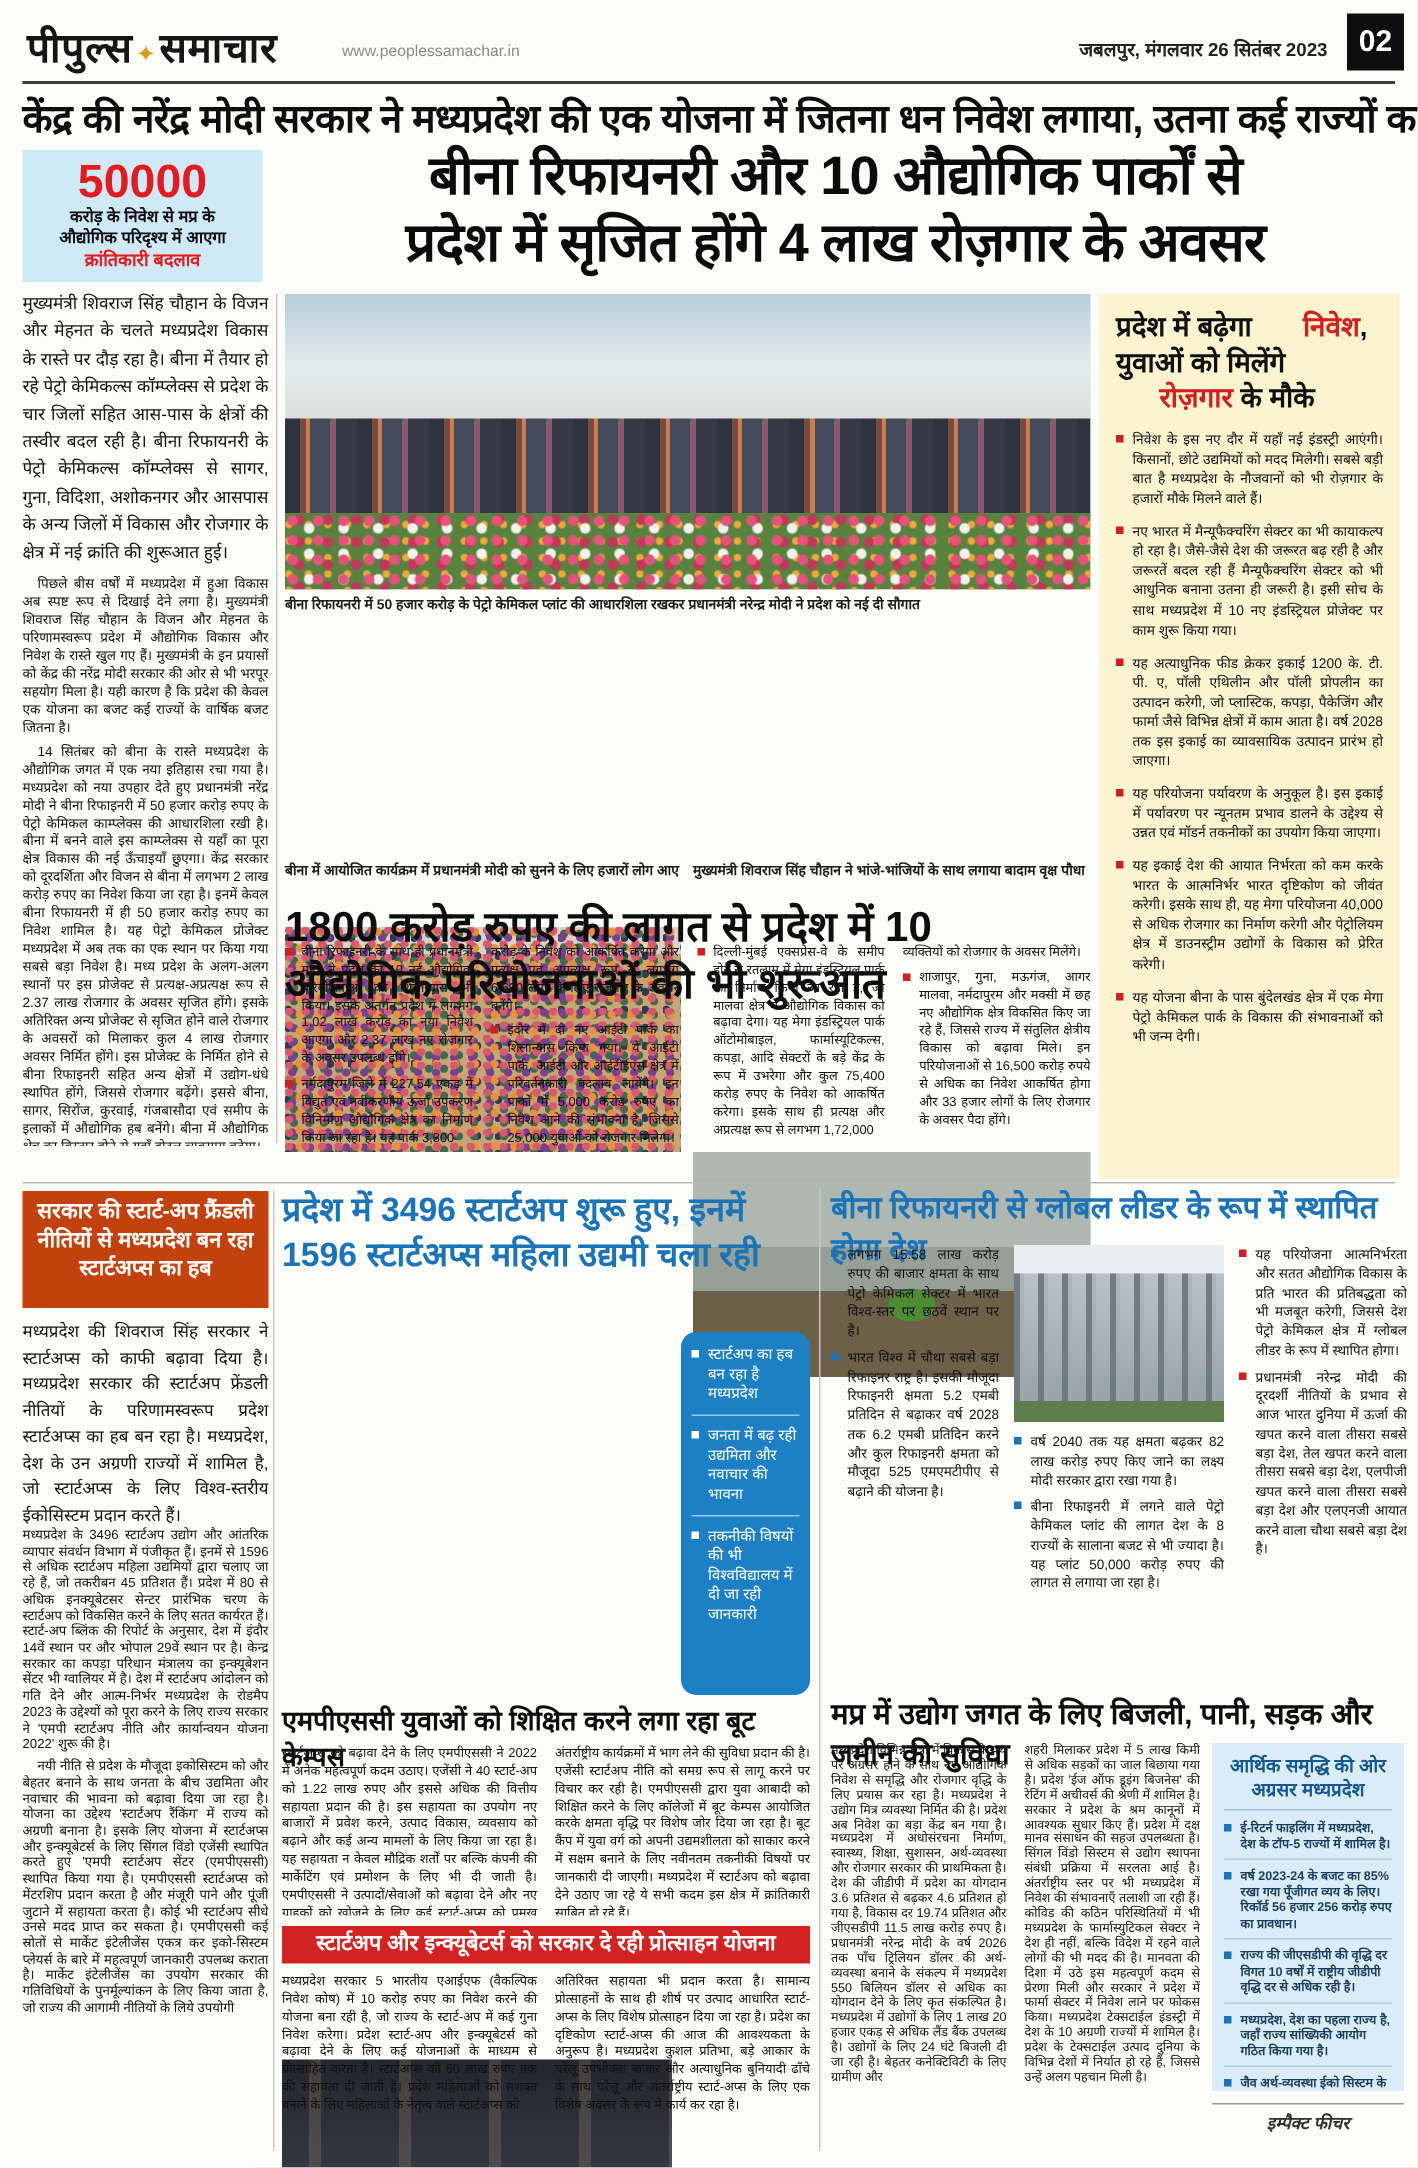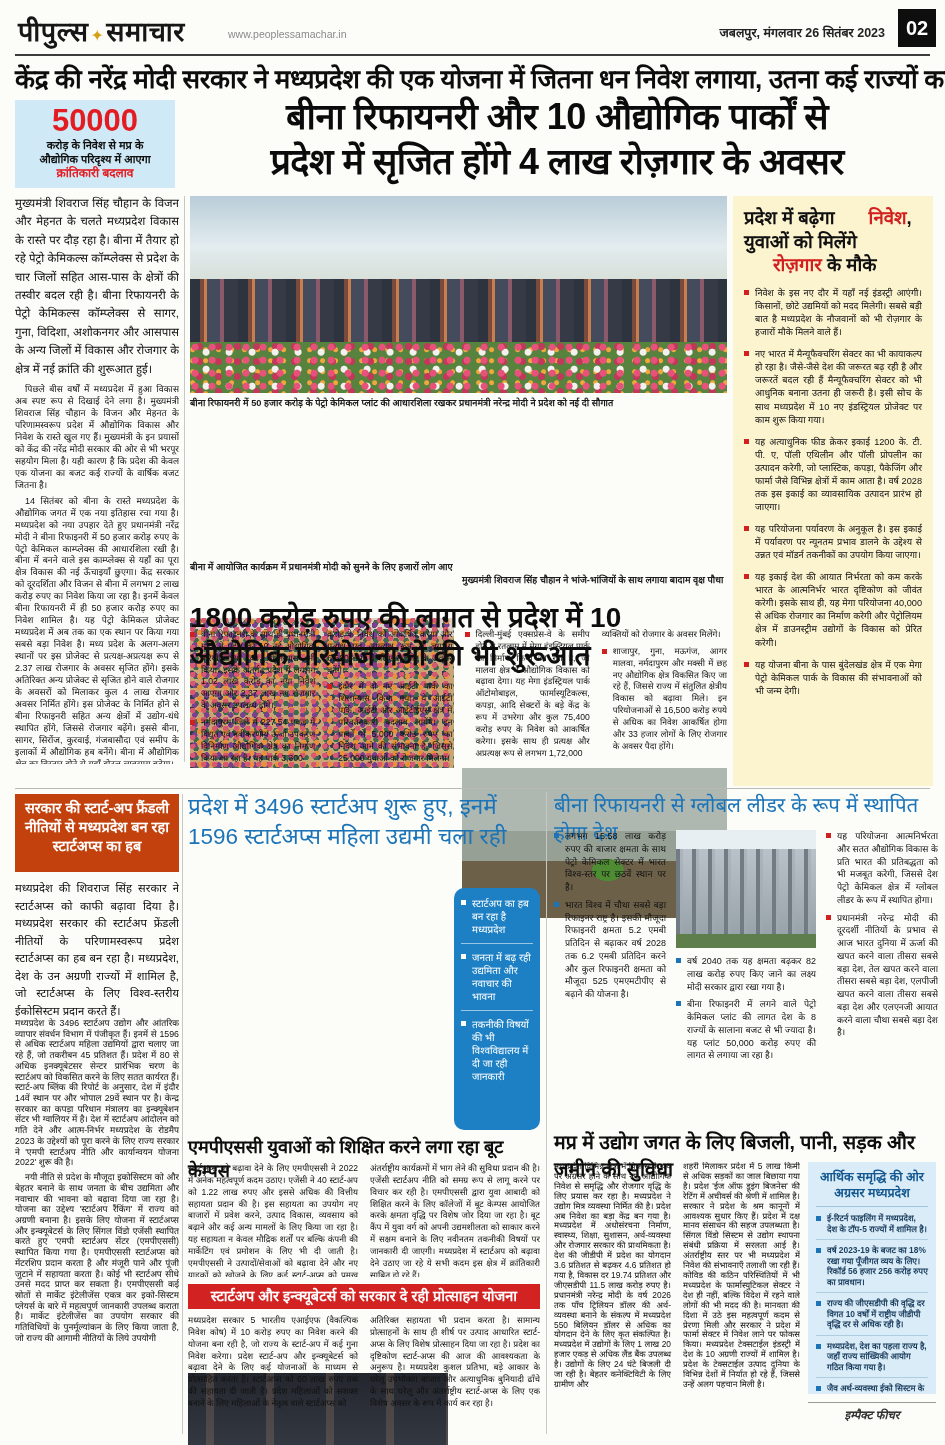--- a/index.html
+++ b/index.html
@@ -87,21 +87,21 @@
   .cols{display:flex;}
   .col{font-size:8.6px;line-height:1.38;}
 
   
   .bluebox{background:#c2410c;color:#fff;text-align:center;font-weight:800;font-size:14.5px;
            line-height:1.32;box-sizing:border-box;padding:5px 6px;}
   .sideblue{background:#1d80c5;border-radius:10px;color:#fff;box-sizing:border-box;padding:9px 7px;}
   .sideblue .bi{font-size:10px;font-weight:400;line-height:1.3;border-bottom:1px solid rgba(255,255,255,.55);
                 padding-bottom:7px;margin-bottom:7px;}
   .sideblue .bi:last-child{border-bottom:none;}
-  .bluehead{color:#1b74b8;font-weight:400;}
+  .bluehead{color:#1b74b8;font-weight:700;}
   .redbanner{background:#d32222;color:#fff;font-weight:800;font-size:14.5px;text-align:center;line-height:25px;}
 
   .prosbox{background:#d9ecf8;box-sizing:border-box;padding:8px 8px;}
   .prosbox .title{font-size:12.5px;font-weight:800;color:#14588f;text-align:center;line-height:1.25;
                   border-bottom:1px solid #9fc4dd;padding-bottom:5px;margin-bottom:6px;}
   .prosbox .bi{font-size:8.4px;line-height:1.25;color:#1c3e5e;font-weight:600;
                border-bottom:1px solid #aecde2;padding-bottom:5px;margin-bottom:5px;}
   .prosbox .bi:last-child{border-bottom:none;}
   .signature{font-size:11.5px;font-weight:700;font-style:italic;color:#333;text-align:center;
              border-top:1px solid #9a9a96;padding-top:4px;}
@@ -141,21 +141,21 @@
   <div class="abs vrule" style="left:184px;top:196px;height:566px;"></div>
 
   <div class="abs photo" style="left:190px;top:196px;width:537px;height:197px;">
     <div class="ph-sky"></div>
     <div class="ph-people"></div>
     <div class="ph-flowers"></div>
   </div>
   <div class="abs caption" style="left:190px;top:398px;width:537px;">बीना रिफायनरी में 50 हजार करोड़ के पेट्रो केमिकल प्लांट की आधारशिला रखकर प्रधानमंत्री नरेन्द्र मोदी ने प्रदेश को नई दी सौगात</div>
 
   <div class="abs photo ph-crowd" style="left:190px;top:421px;width:264px;height:150px;"></div>
-  <div class="abs caption" style="left:190px;top:562px;width:264px;">बीना में आयोजित कार्यक्रम में प्रधानमंत्री मोदी को सुनने के लिए हजारों लोग आए</div>
+  <div class="abs caption" style="left:190px;top:575px;width:264px;">बीना में आयोजित कार्यक्रम में प्रधानमंत्री मोदी को सुनने के लिए हजारों लोग आए</div>
 
   <div class="abs photo ph-sapling" style="left:462px;top:421px;width:265px;height:150px;"></div>
   <div class="abs caption" style="left:462px;top:575px;width:265px;">मुख्यमंत्री शिवराज सिंह चौहान ने भांजे-भांजियों के साथ लगाया बादाम वृक्ष पौधा</div>
 
   <div class="abs secthead" style="left:190px;top:597px;width:537px;font-size:28px;">1800 करोड़ रुपए की लागत से प्रदेश में 10 औद्योगिक परियोजनाओं की भी शुरूआत</div>
   <div class="abs cols hide" style="left:190px;top:629px;width:537px;height:154px;gap:12px;">
     <div class="col jus" style="flex:1;">
       <div class="bi"><span class="sq"></span><span>बीना रिफाइनरी के साथ ही प्रधानमंत्री मोदी ने प्रदेश की 10 नई औद्योगिक परियोजनाओं का शिलान्यास भी किया। इसके अंतर्गत प्रदेश में लगभग 1.02 लाख करोड़ का नया निवेश आएगा और 2.37 लाख नए रोजगार के अवसर उपलब्ध होंगे।</span></div>
       <div class="bi"><span class="sq"></span><span>नर्मदापुरम जिले में 227.54 एकड़ में विद्युत एवं नवीकरणीय ऊर्जा उपकरण विनिर्माण औद्योगिक क्षेत्र का निर्माण किया जा रहा है। यह पार्क 3,300</span></div>
     </div>
@@ -244,21 +244,21 @@
 
   <div class="abs secthead" style="left:554px;top:1128px;width:384px;font-size:19.5px;">मप्र में उद्योग जगत के लिए बिजली, पानी, सड़क और जमीन की सुविधा</div>
   <div class="abs cols hide" style="left:554px;top:1162px;width:246px;height:272px;gap:12px;">
     <div class="col jus" style="flex:1;font-size:8.4px;line-height:1.18;">मध्यप्रदेश विभिन्न क्षेत्रों में विकास के पथ पर अग्रसर होने के साथ नए औद्योगिक निवेश से समृद्धि और रोजगार वृद्धि के लिए प्रयास कर रहा है। मध्यप्रदेश ने उद्योग मित्र व्यवस्था निर्मित की है। प्रदेश अब निवेश का बड़ा केंद्र बन गया है। मध्यप्रदेश में अधोसंरचना निर्माण, स्वास्थ्य, शिक्षा, सुशासन, अर्थ-व्यवस्था और रोजगार सरकार की प्राथमिकता है। देश की जीडीपी में प्रदेश का योगदान 3.6 प्रतिशत से बढ़कर 4.6 प्रतिशत हो गया है, विकास दर 19.74 प्रतिशत और जीएसडीपी 11.5 लाख करोड़ रुपए है। प्रधानमंत्री नरेन्द्र मोदी के वर्ष 2026 तक पाँच ट्रिलियन डॉलर की अर्थ-व्यवस्था बनाने के संकल्प में मध्यप्रदेश 550 बिलियन डॉलर से अधिक का योगदान देने के लिए कृत संकल्पित है। मध्यप्रदेश में उद्योगों के लिए 1 लाख 20 हजार एकड़ से अधिक लैंड बैंक उपलब्ध है। उद्योगों के लिए 24 घंटे बिजली दी जा रही है। बेहतर कनेक्टिविटी के लिए ग्रामीण और</div>
     <div class="col jus" style="flex:1;font-size:8.4px;line-height:1.18;">शहरी मिलाकर प्रदेश में 5 लाख किमी से अधिक सड़कों का जाल बिछाया गया है। प्रदेश 'ईज ऑफ डूइंग बिजनेस' की रेटिंग में अचीवर्स की श्रेणी में शामिल है। सरकार ने प्रदेश के श्रम कानूनों में आवश्यक सुधार किए हैं। प्रदेश में दक्ष मानव संसाधन की सहज उपलब्धता है। सिंगल विंडो सिस्टम से उद्योग स्थापना संबंधी प्रक्रिया में सरलता आई है। अंतर्राष्ट्रीय स्तर पर भी मध्यप्रदेश में निवेश की संभावनाएँ तलाशी जा रही हैं। कोविड की कठिन परिस्थितियों में भी मध्यप्रदेश के फार्मास्युटिकल सेक्टर ने देश ही नहीं, बल्कि विदेश में रहने वाले लोगों की भी मदद की है। मानवता की दिशा में उठे इस महत्वपूर्ण कदम से प्रेरणा मिली और सरकार ने प्रदेश में फार्मा सेक्टर में निवेश लाने पर फोकस किया। मध्यप्रदेश टेक्सटाईल इंडस्ट्री में देश के 10 अग्रणी राज्यों में शामिल है। प्रदेश के टेक्सटाईल उत्पाद दुनिया के विभिन्न देशों में निर्यात हो रहे हैं, जिससे उन्हें अलग पहचान मिली है।</div>
   </div>
 
   <div class="abs prosbox hide" style="left:808px;top:1162px;width:128px;height:232px;">
     <div class="title">आर्थिक समृद्धि की ओर अग्रसर मध्यप्रदेश</div>
     <div class="bi blue"><span class="sq"></span><span>ई-रिटर्न फाइलिंग में मध्यप्रदेश, देश के टॉप-5 राज्यों में शामिल है।</span></div>
-    <div class="bi blue"><span class="sq"></span><span>वर्ष 2023-19 के बजट का 18% रखा गया पूँजीगत व्यय के लिए। रिकॉर्ड 56 हजार 256 करोड़ रुपए का प्रावधान।</span></div>
+    <div class="bi blue"><span class="sq"></span><span>वर्ष 2023-24 के बजट का 85% रखा गया पूँजीगत व्यय के लिए। रिकॉर्ड 56 हजार 256 करोड़ रुपए का प्रावधान।</span></div>
     <div class="bi blue"><span class="sq"></span><span>राज्य की जीएसडीपी की वृद्धि दर विगत 10 वर्षों में राष्ट्रीय जीडीपी वृद्धि दर से अधिक रही है।</span></div>
     <div class="bi blue"><span class="sq"></span><span>मध्यप्रदेश, देश का पहला राज्य है, जहाँ राज्य सांख्यिकी आयोग गठित किया गया है।</span></div>
     <div class="bi blue"><span class="sq"></span><span>जैव अर्थ-व्यवस्था ईको सिस्टम के निर्माण हेतु सेंटर ऑफ एक्सीलेंस का गठन किया जा रहा है।</span></div>
 
   </div>
 
   <div class="abs signature" style="left:808px;top:1402px;width:128px;">इम्पैक्ट फीचर</div>
 
 </div>
 

